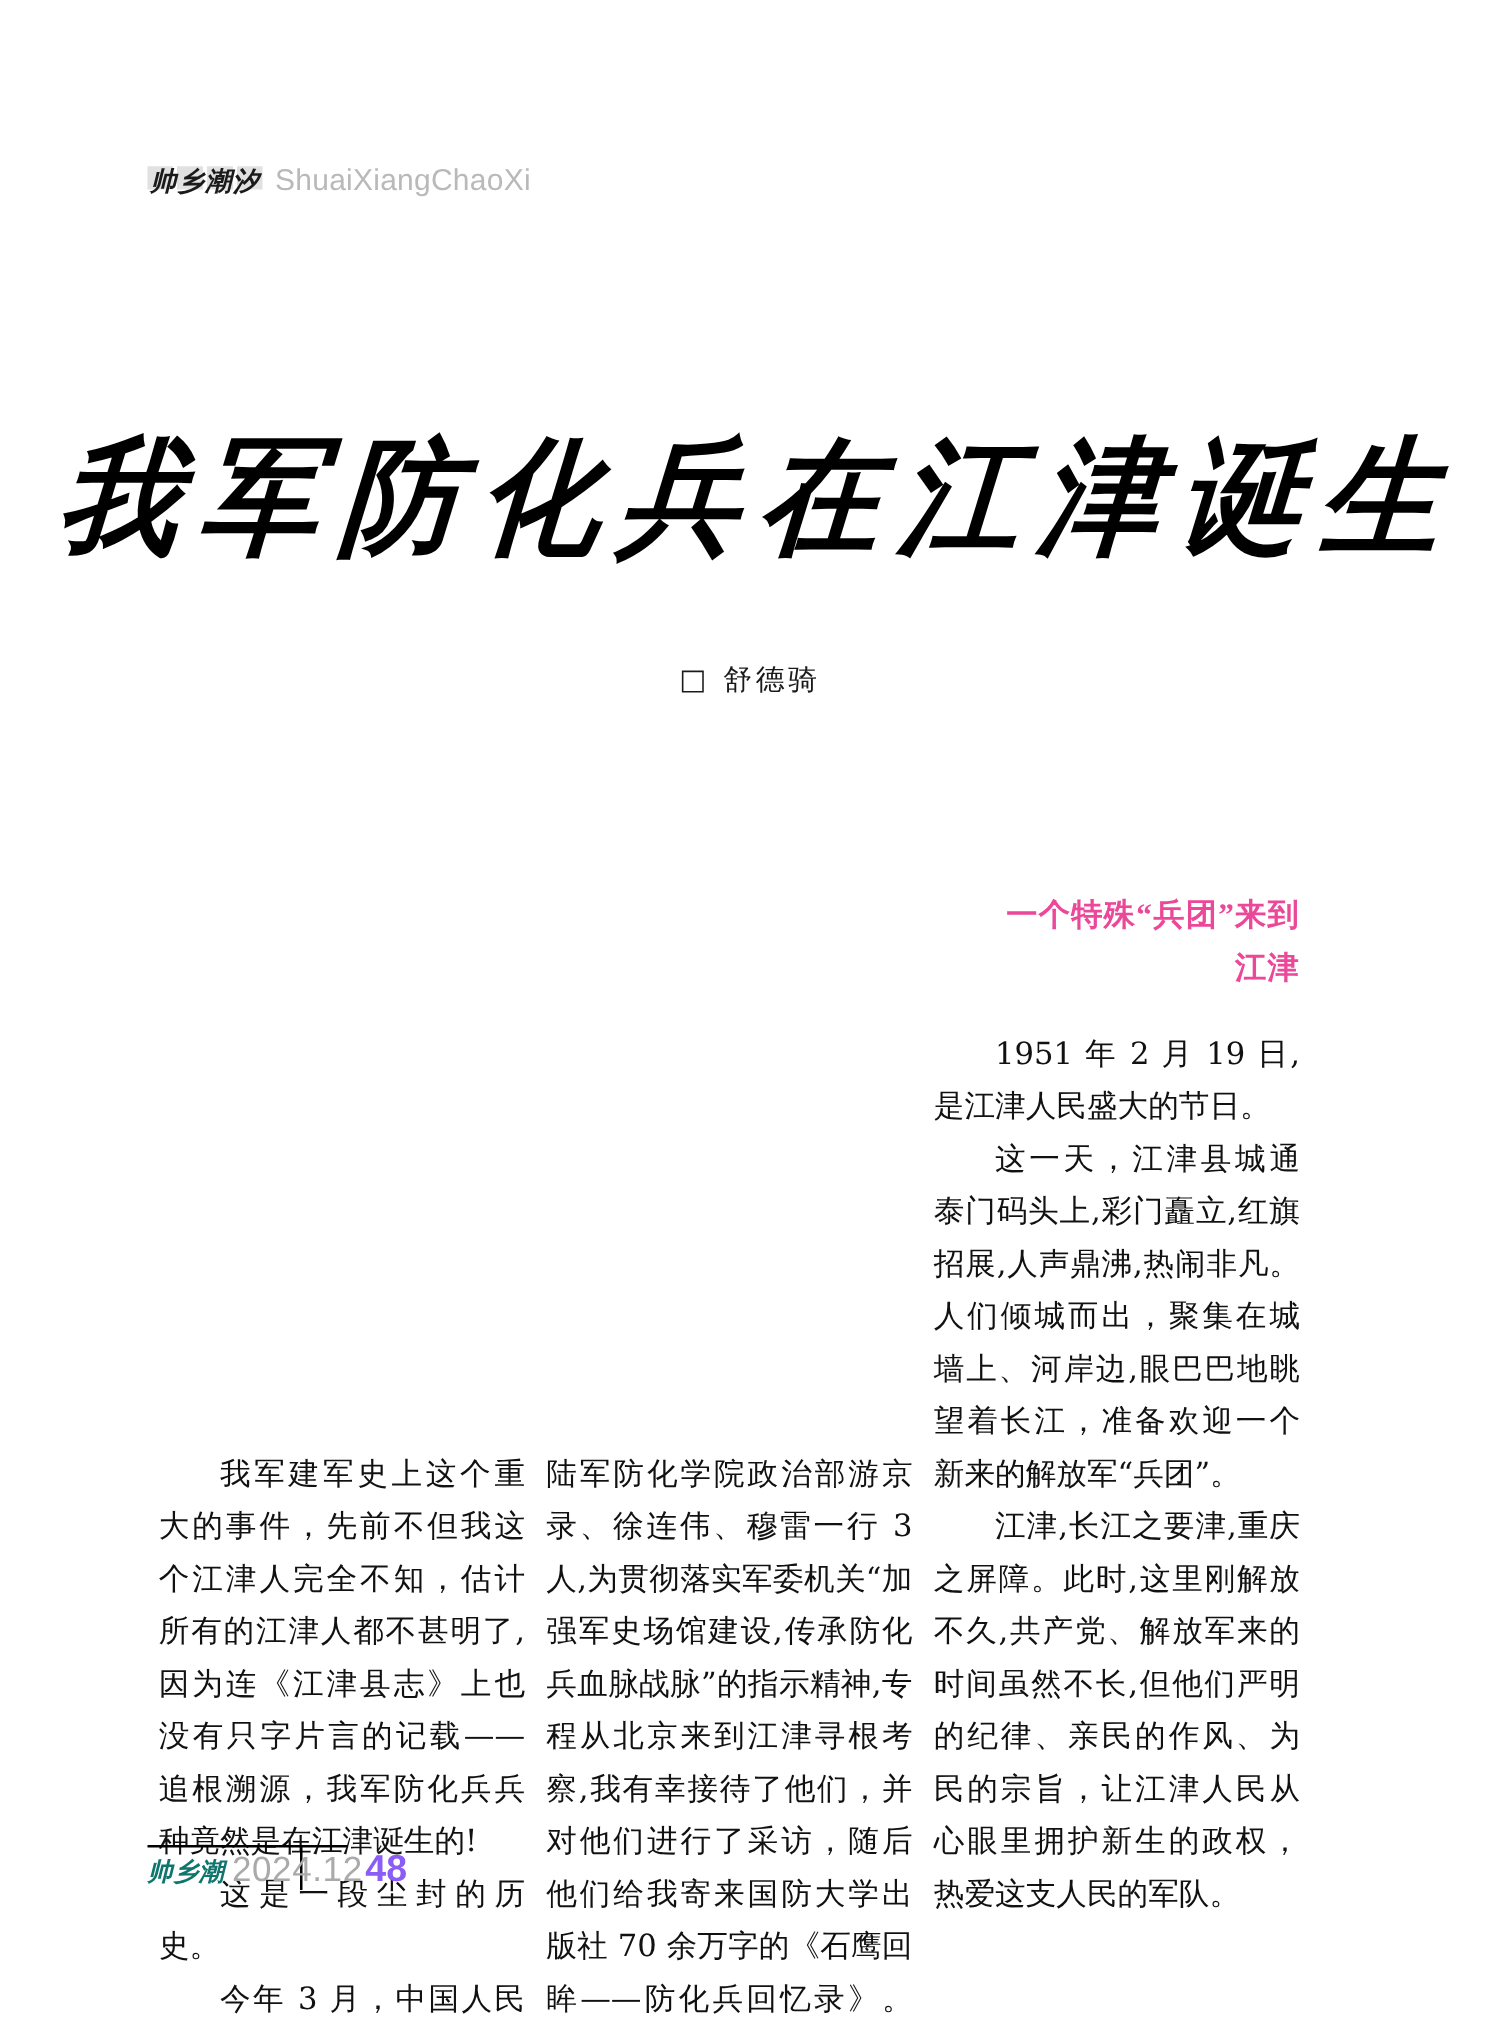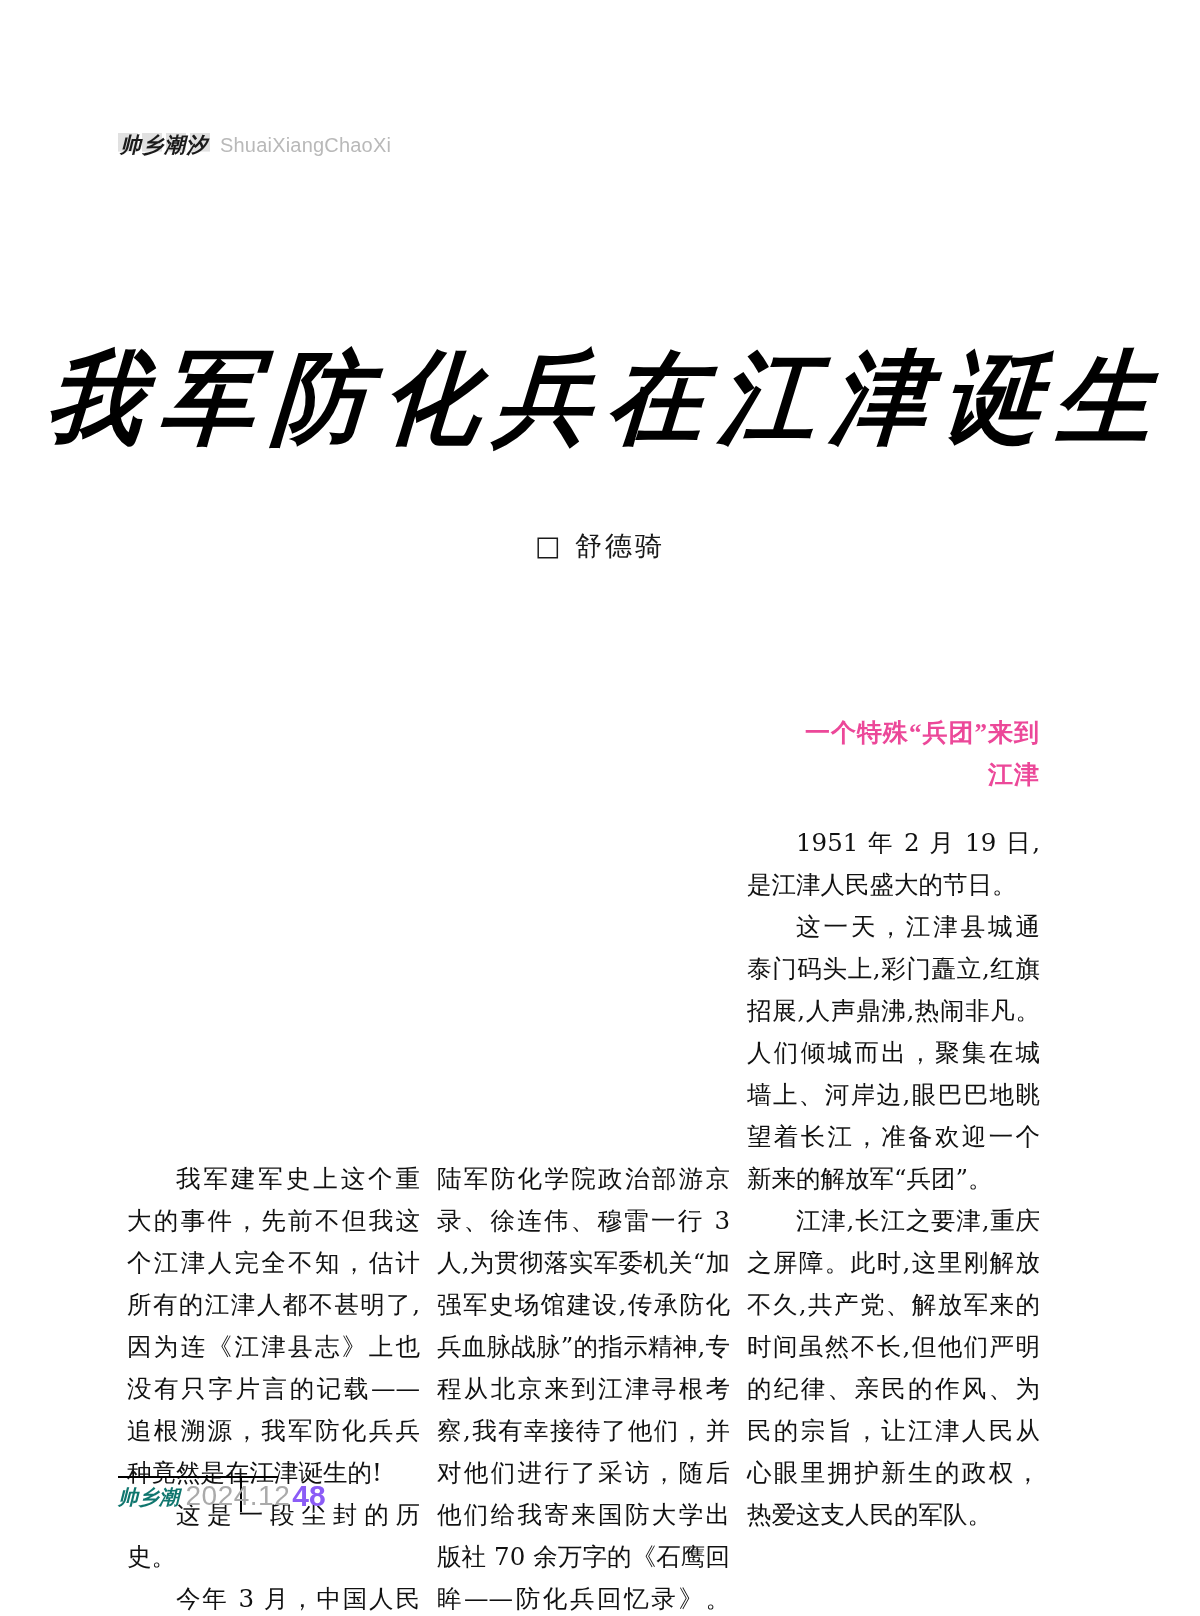--- a/index.html
+++ b/index.html
@@ -46,21 +46,21 @@
         rgba(255,255,255,0) 48% 52%,
         rgba(200,200,200,0.55) 52% 74%,
         rgba(255,255,255,0) 74% 78%,
         rgba(200,200,200,0.55) 78% 100%);
     background-size: 100% 62%;
     background-position: 0 22%;
     background-repeat: no-repeat;
   }
   .rh-py {
     font-family: "Liberation Sans", "DejaVu Sans", sans-serif;
-    font-size: 20px;
+    font-size: 24px;
     color: #b9b9b9;
     letter-spacing: 0.2px;
   }
 
   
   .article-title {
     position: absolute;
     left: 0;
     right: 0;
     top: 348px;
@@ -76,21 +76,21 @@
     transform: skewX(-4deg) scaleY(1.06);
   }
 
   .byline {
     position: absolute;
     left: 0;
     right: 0;
     top: 528px;
     text-align: center;
     font-family: "DejaVu Sans", "Liberation Sans", sans-serif;
-    font-size: 27px;
+    font-size: 23px;
     letter-spacing: 3px;
     color: #1a1a1a;
   }
 
   
   .photo-wrap {
     position: absolute;
     left: 127px;
     top: 685px;
     width: 601px;

